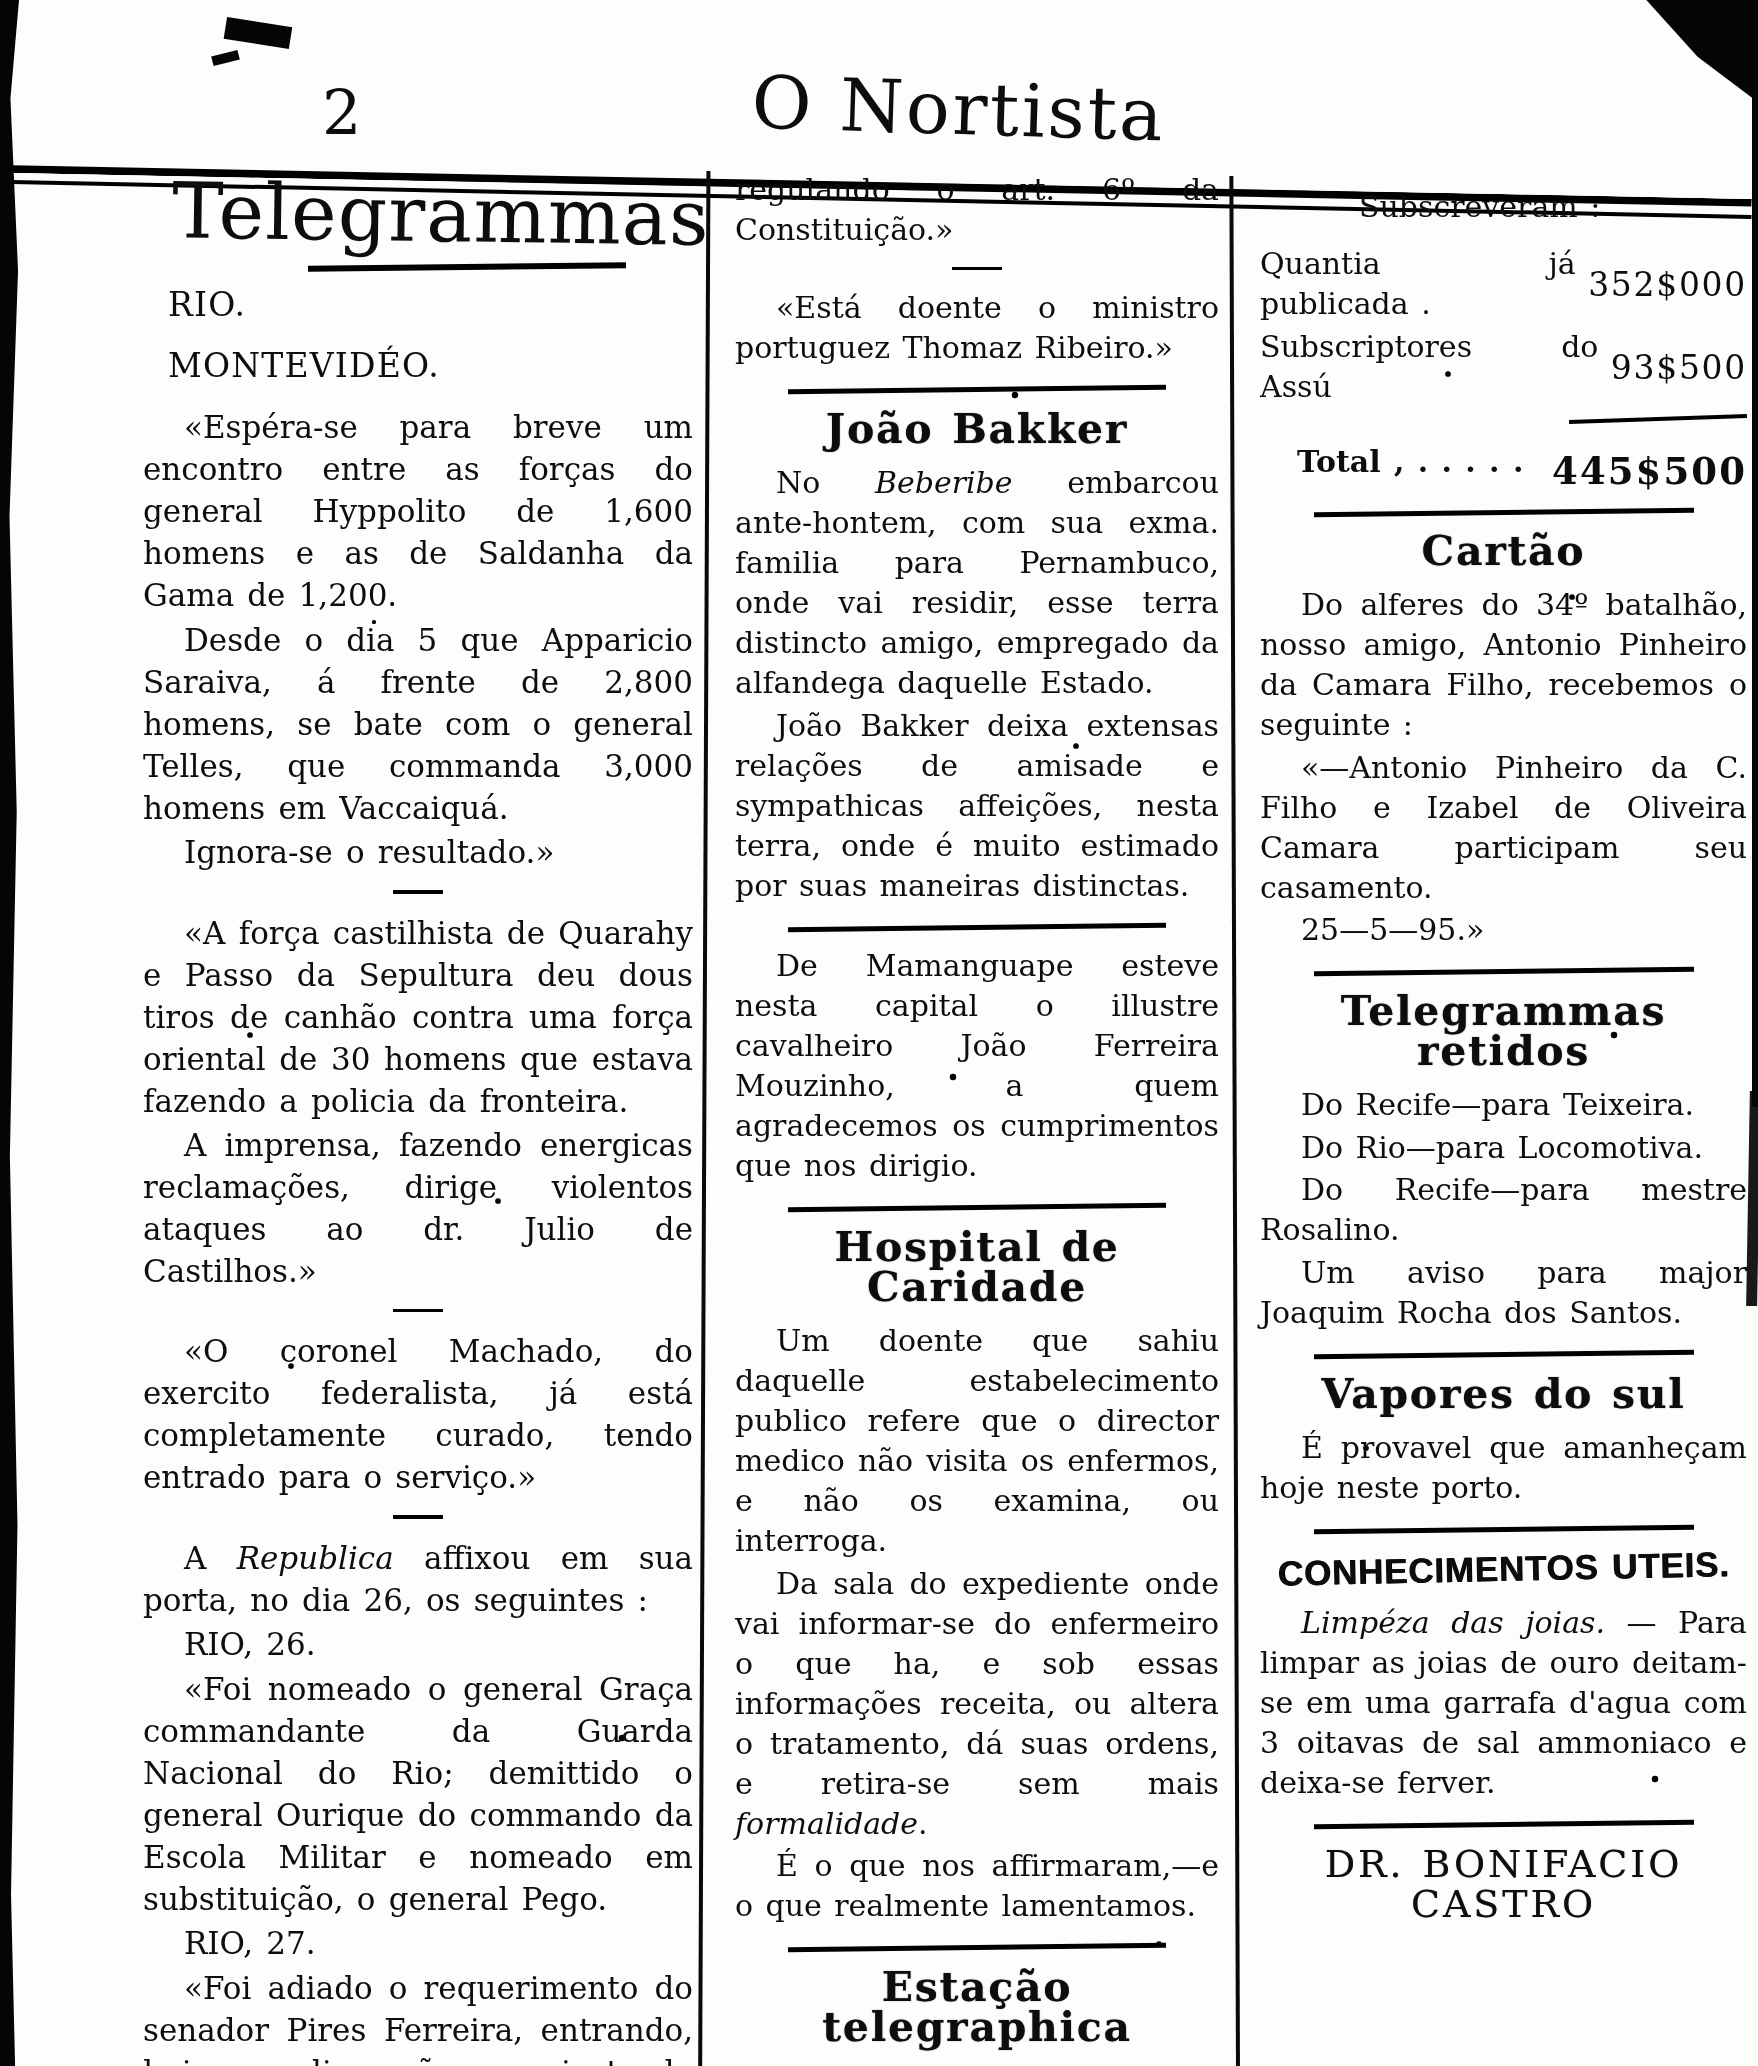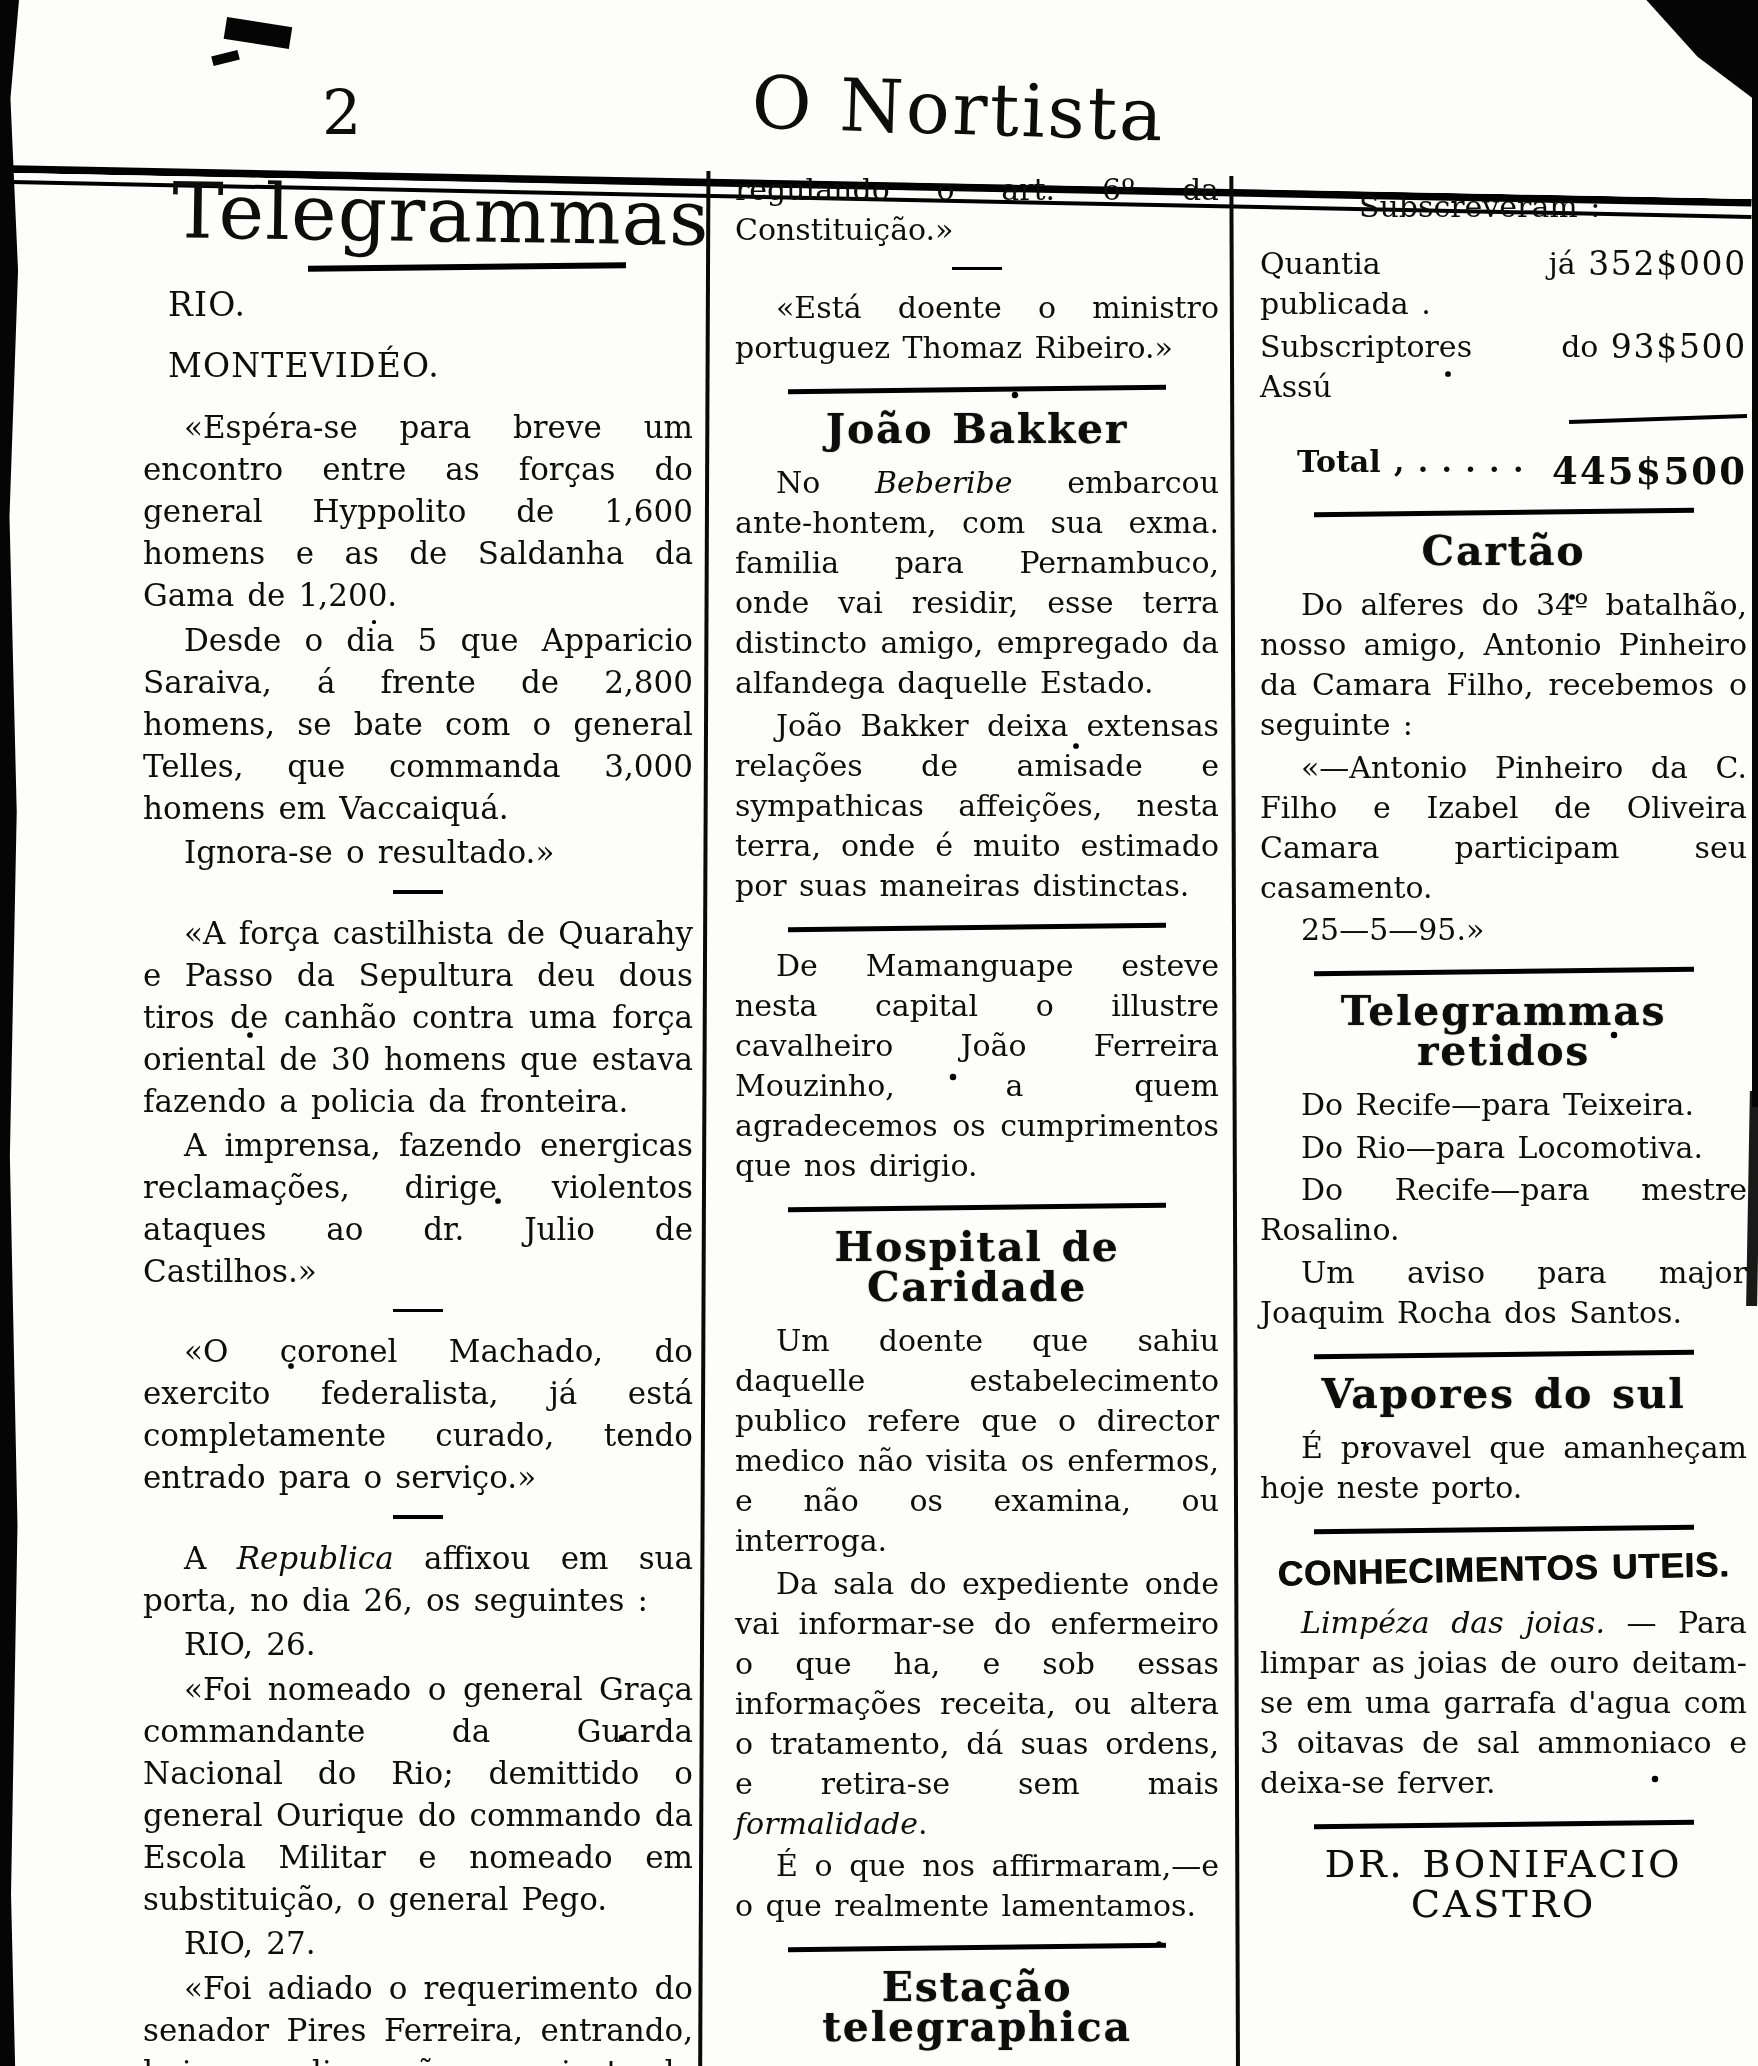--- a/index.html
+++ b/index.html
@@ -50,21 +50,21 @@
   .subhead{font-weight:bold;font-size:41px;text-align:center;text-indent:0;letter-spacing:1.7px;
     margin:10.7px 0 14px 0;text-shadow:0 0 1.2px rgba(0,0,0,.55);}
   .subhead.stamped{font-family:"Liberation Sans",sans-serif;font-size:35px;letter-spacing:0.8px;
     transform:rotate(-1.2deg);text-shadow:0.8px 0 0 #000;}
   .subhead.caps{font-weight:normal;font-size:38px;letter-spacing:2.9px;text-shadow:0 0 0.8px rgba(0,0,0,.5);}
   .ital{font-style:italic;}
   
   .subintro{text-indent:99px !important;margin-bottom:16.5px !important;}
   .subrow{display:flex;justify-content:space-between;align-items:flex-start;margin:0 0 3.3px 0;}
   .subrow .lbl{flex:1;}
-  .subrow .val{font-size:33px;letter-spacing:1.7px;margin-left:12.4px;}
+  .subrow .val{font-size:33px;letter-spacing:1.7px;margin-left:12.4px;margin-top:21px;}
   .subrule{width:178px;height:3.7px;background:#000;margin:10.7px 0 12.4px auto;transform:rotate(-2deg);}
   .totalrow{display:flex;justify-content:space-between;align-items:center;margin:4.1px 0 12.4px 37px;font-weight:bold;}
   .totalrow .val{font-size:37px;letter-spacing:2.1px;margin-top:17px;}
 </style>
 </head>
 <body>
 
 <div class="art a-left"></div>
 <div class="art a-tl1"></div>
 <div class="art a-tl2"></div>

